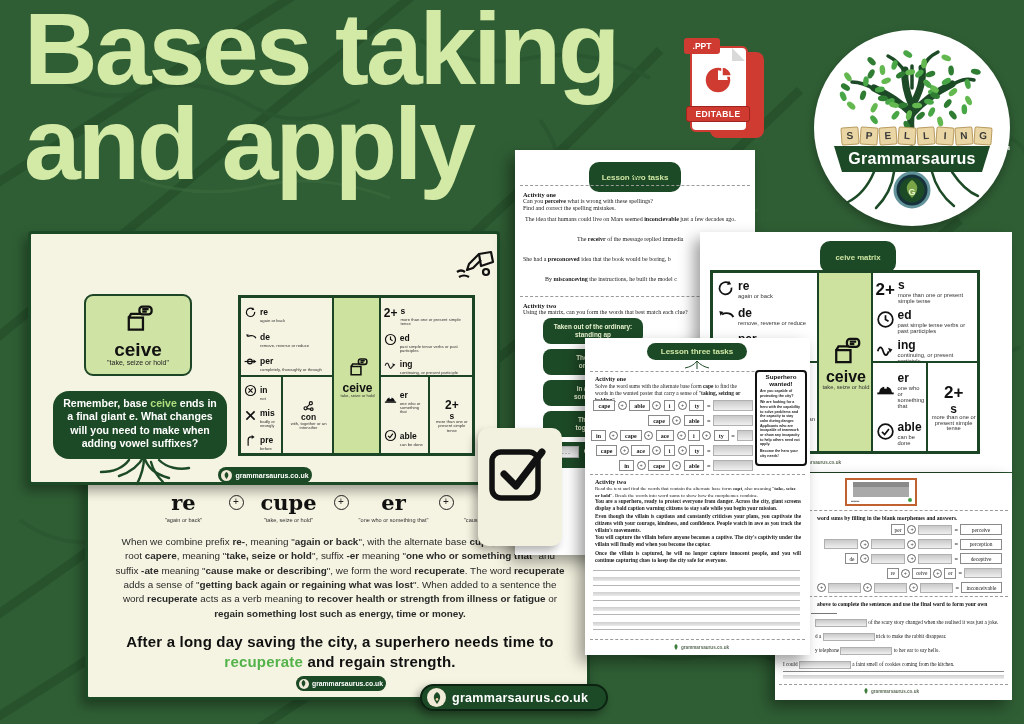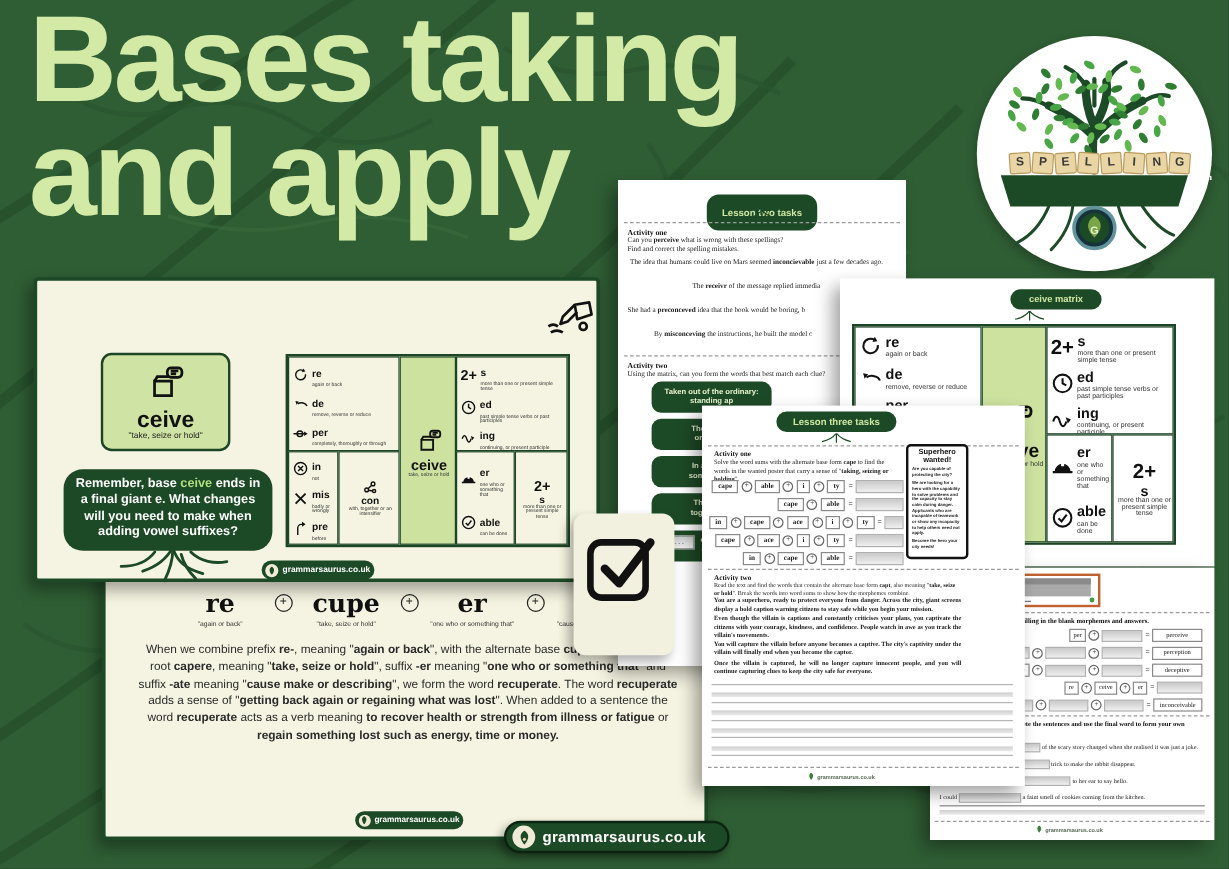--- a/index.html
+++ b/index.html
@@ -80,21 +80,21 @@
   .ba{width:34px;text-align:center;}
   .bb{width:34px;height:10px;}
   .bx{width:38px;height:10px;}
   .bp{width:7px;height:7px;border:1px solid #666;border-radius:50%;font-size:5.5px;line-height:6.5px;text-align:center;color:#444;flex:0 0 auto;}
   .be{font-size:6px;color:#333;}
   #shBR .fsent{position:absolute;font-size:5.2px;color:#1a1a1a;white-space:nowrap;font-family:"Liberation Serif",serif;}
   .fblank{display:inline-block;vertical-align:middle;width:52px;height:8px;}
   
   #chk{left:478px;top:428px;width:84px;height:118px;background:#f2f1df;border-radius:10px;z-index:8;box-shadow:-4px 5px 9px rgba(0,0,0,.3);}
   
-  #shL3{left:585px;top:338px;width:225px;height:317px;z-index:9;padding-left:44px;}
+  #shL3{left:585px;top:338px;width:225px;height:317px;z-index:9;}
   #shL3 .intro{position:absolute;font-size:5.4px;line-height:1.32;color:#1a1a1a;}
   .l3row{display:flex;justify-content:flex-end;align-items:center;gap:2.5px;margin-bottom:4px;}
   .wbox{border:1px solid #8a8a8a;background:#fff;font-size:6px;font-weight:bold;padding:1.5px 4px;color:#222;font-family:"Liberation Serif",serif;}
   .l3blank{width:40px;height:11px;}
   .poster{position:absolute;left:170px;top:32px;width:52px;height:96px;background:#fff;border:2px solid #111;border-radius:4px;box-sizing:border-box;padding:2px 3px;text-align:center;}
   .poster .pt{font-size:6.2px;font-weight:800;line-height:1.05;color:#111;}
   .poster .pp{font-size:3.6px;font-weight:bold;color:#222;line-height:1.3;margin-top:2px;text-align:left;}
   #shL3 .para{position:absolute;left:10px;width:206px;font-size:5.3px;font-weight:bold;line-height:1.33;color:#1a1a1a;text-align:justify;font-family:"Liberation Serif",serif;}
   .rule-thin{position:absolute;left:8px;right:10px;height:0;border-top:1px solid #b5b5b5;}
   .rule-bar{position:absolute;left:8px;right:10px;height:4px;background:linear-gradient(#cfcfcf,#e9e9e9);}
@@ -151,20 +151,34 @@
       <path d="M640 200 q56 22 118 10"></path>
       <path d="M300 660 q60 24 130 12"></path>
     </g>
   </svg>
 
   <div id="title" class="abs">
     <div>Bases taking</div>
     <div>and apply</div>
   </div>
 
+  <div id="ppt" class="abs">
+    <div class="back"></div>
+    <div class="front"></div>
+    <div class="fold"></div>
+    <div class="tab">.PPT</div>
+    <div class="pie">
+      <svg viewBox="0 0 32 32" width="32" height="32">
+        <circle cx="15" cy="16" r="11" fill="#fff" stroke="#cf3b31" stroke-width="2.5"></circle>
+        <path d="M15 16 L15 5 A11 11 0 1 0 26 16 Z" fill="#cf3b31"></path>
+        <path d="M19 12 L19 3 A9.5 9.5 0 0 1 28.5 12 Z" fill="#cf3b31" stroke="#fff" stroke-width="1.5"></path>
+      </svg>
+    </div>
+    <div class="ed">EDITABLE</div>
+  </div>
 
   <div id="logo" class="abs">
     <div class="circ"></div>
     <svg class="abs" width="196" height="196" viewBox="0 0 196 196" style="left:0;top:0;">
       <g stroke="#1d4a26" stroke-width="7" fill="none" stroke-linecap="round">
         <path d="M98 112 C96 96 96 88 98 78"></path>
         <path d="M98 84 C86 72 76 66 60 58"></path>
         <path d="M98 84 C110 70 122 62 138 54"></path>
         <path d="M98 76 C92 62 90 52 91 40"></path>
         <path d="M98 76 C106 62 110 50 108 38"></path>
@@ -241,20 +255,21 @@
         <span class="tile" style="transform: rotate(-4deg);">S</span>
         <span class="tile" style="transform: rotate(4deg);">P</span>
         <span class="tile" style="transform: rotate(-4deg);">E</span>
         <span class="tile" style="transform: rotate(4deg);">L</span>
         <span class="tile" style="transform: rotate(-4deg);">L</span>
         <span class="tile" style="transform: rotate(4deg);">I</span>
         <span class="tile" style="transform: rotate(-4deg);">N</span>
         <span class="tile" style="transform: rotate(4deg);">G</span>
       </div>
     <div class="with">with</div>
+    <div class="brand">Grammarsaurus</div>
   </div>
 
   <div id="shRC" class="abs cream">
     <div class="wsum" id="rcsum" style="left:38px;">
         <span class="mb"><span class="mm2">re</span><div class="md2">"again or back"</div></span>
         <span class="oplus">+</span>
         <span class="mb"><span class="mm2">cupe</span><div class="md2">"take, seize or hold"</div></span>
         <span class="oplus">+</span>
         <span class="mb"><span class="mm2">er</span><div class="md2">"one who or something that"</div></span>
         <span class="oplus">+</span>
@@ -263,20 +278,21 @@
     <div class="abs" style="left:398px;top:20px;">
       <svg width="50" height="52" viewBox="0 0 50 52" fill="none" stroke="#111" stroke-width="2.4" stroke-linejoin="round">
         <path d="M25 14 C18 8 10 7 4 9 L4 40 C10 38 18 39 25 45 C32 39 40 38 46 40 L46 9 C40 7 32 8 25 14 Z"></path>
         <path d="M25 14 V45"></path>
         <path d="M9 16 C14 15 19 16 22 19 M9 22 C14 21 19 22 22 25 M9 28 C14 27 19 28 22 31"></path>
         <path d="M41 16 C36 15 31 16 28 19 M41 22 C36 21 31 22 28 25"></path>
         <path d="M38 2 L44 8" stroke-width="3"></path>
       </svg>
     </div>
     <div class="para">When we combine prefix <b>re-</b>, meaning "<b>again or back</b>", with the alternate base <b>cupe</b>, from the Latin root <b>capere</b>, meaning "<b>take, seize or hold</b>", suffix <b>-er</b> meaning "<b>one who or something that</b>" and suffix <b>-ate</b> meaning "<b>cause make or describing</b>", we form the word <b>recuperate</b>. The word <b>recuperate</b> adds a sense of "<b>getting back again or regaining what was lost</b>". When added to a sentence the word <b>recuperate</b> acts as a verb meaning <b>to recover health or strength from illness or fatigue</b> or <b>regain something lost such as energy, time or money.</b></div>
+    <div class="bigsent">After a long day saving the city, a superhero needs time to <span class="grn">recuperate</span> and regain strength.</div>
     <div class="sitepill" style="left:208px;top:218px;width:90px;height:15px;font-size:6.8px;">
       <span class="leafbadge" style="width:10px;height:10px;">
         <svg width="7" height="7" viewBox="0 0 10 10">
             <path d="M5 0 C8 2 9 5 5 10 C1 5 2 2 5 0Z" fill="#1d4a26"></path>
           </svg>
       </span>
       <span>grammarsaurus.co.uk</span>
     </div>
   </div>
 
@@ -501,21 +517,21 @@
           <span>on wh</span>
           <span>eople</span>
         </div>
       </div>
     <div class="abs graybar" style="left:38px;top:296px;width:26px;height:12px;font-size:5px;text-align:center;line-height:12px;color:#555;">
       <span>- - -</span>
     </div>
   </div>
 
   <div id="shCM" class="sheet">
-    <div class="dkpill lesson-pill" style="left:120px;top:9px;width:76px;height:17px;font-size:7.8px;margin-left:22px;">
+    <div class="dkpill lesson-pill" style="left:120px;top:9px;width:76px;height:32px;font-size:7.8px;">
       <span>ceive matrix</span>
     </div>
     <svg class="roots-mini" width="30" height="9" viewBox="0 0 30 9" style="left:143px;top:27px;">
       <g stroke="#1d4a26" stroke-width="1" fill="none">
           <path d="M15 0 C12 4 8 6 3 7 M15 0 C18 4 23 6 27 7 M15 0 V8"></path>
         </g>
     </svg>
     <div id="matrixBig" class="matrix m-b" style="left:10px;top:38px;width:270px;height:184px;">
         <div class="mc mcA">
           <div class="mrow">

